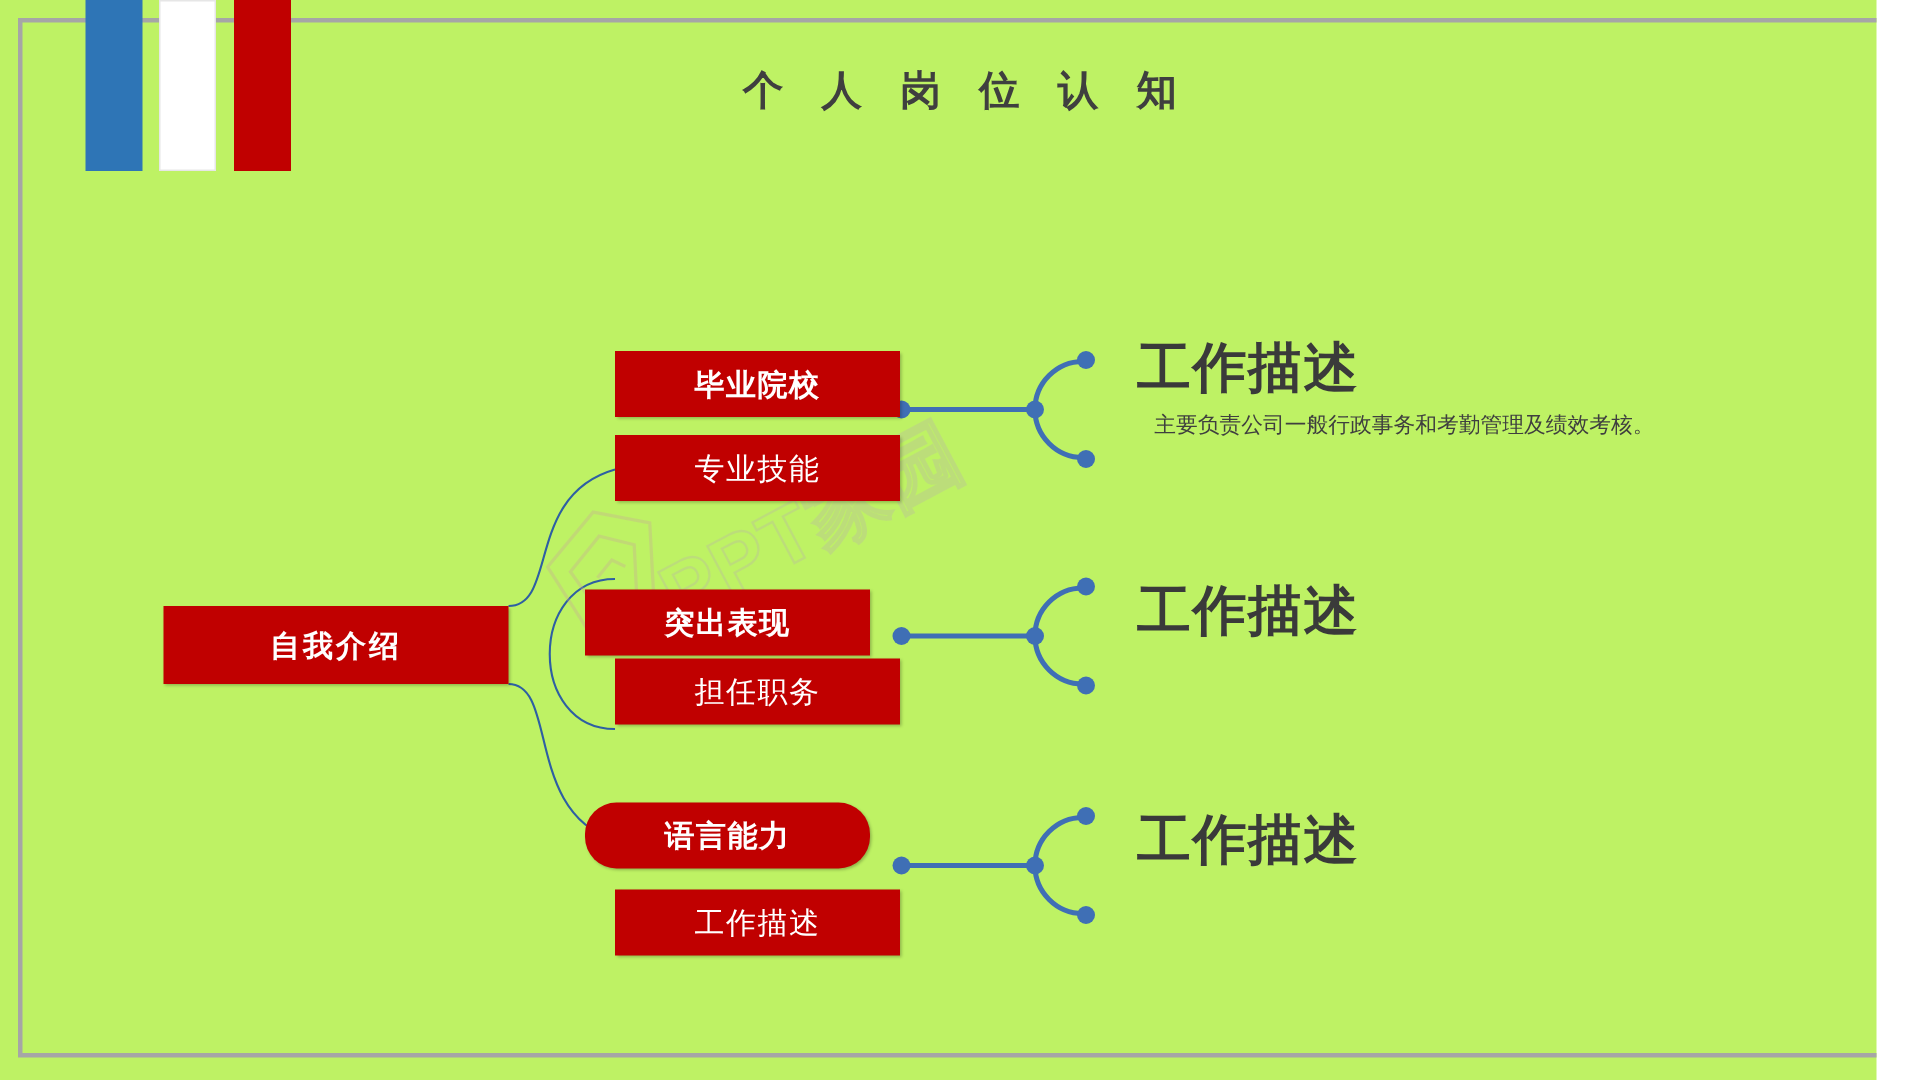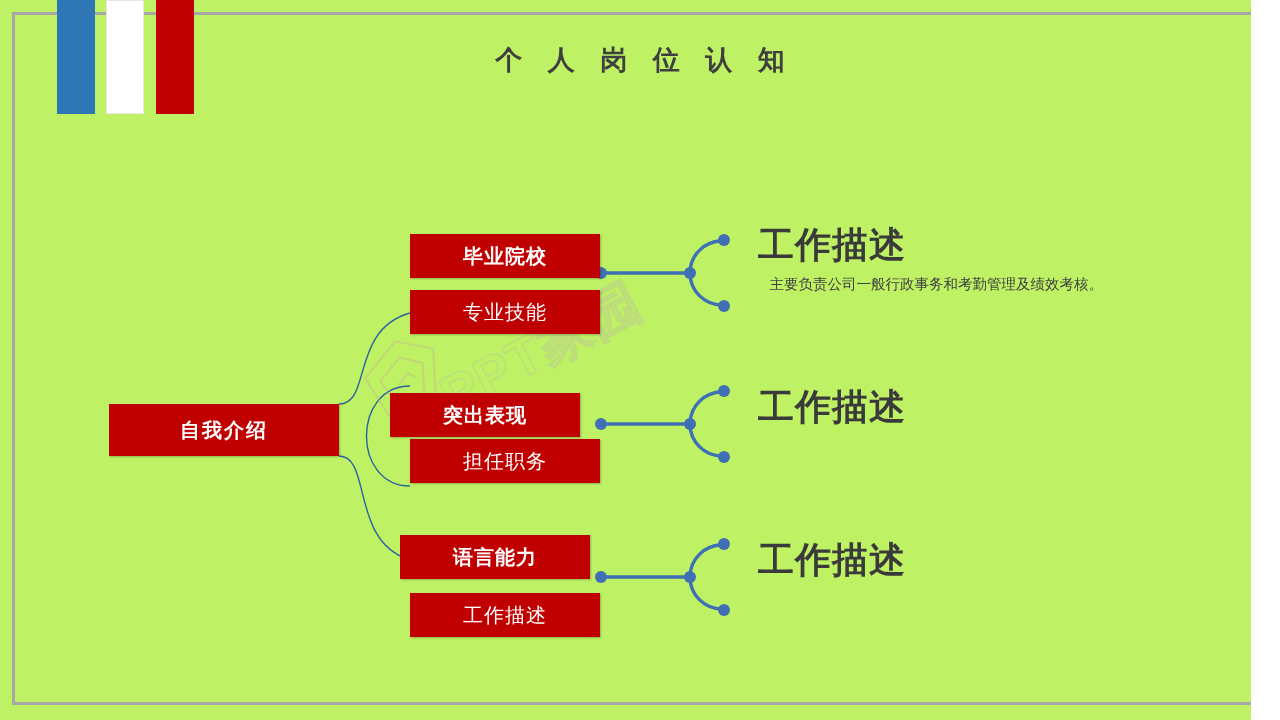--- a/index.html
+++ b/index.html
@@ -206,21 +206,21 @@
     </svg>
     <div class="wm-text">PPT家园</div>
   </div>
 
   <div class="mainbox">自我介绍</div>
 
   <div class="rbox bold" style="left:410px; top:216px;">毕业院校</div>
   <div class="rbox" style="left:410px; top:290px;">专业技能</div>
   <div class="rbox bold" style="left:390px; top:375px;font-family:Liberation Serif, serif;">突出表现</div>
   <div class="rbox" style="left:410px; top:439px;">担任职务</div>
-  <div class="rbox bold" style="left:400px; top:517px;">语言能力</div>
+  <div class="rbox bold" style="left:390px; top:517px;border-radius:21px;">语言能力</div>
   <div class="rbox" style="left:410px; top:593px;">工作描述</div>
 
   <div class="group" style="left:758px; top:226px;">
     <div class="g-head">工作描述</div>
     <div class="g-body">主要负责公司一般行政事务和考勤管理及绩效考核。</div>
   </div>
 
   <div class="group" style="left:758px; top:388px;">
     <div class="g-head">工作描述</div>
   </div>

